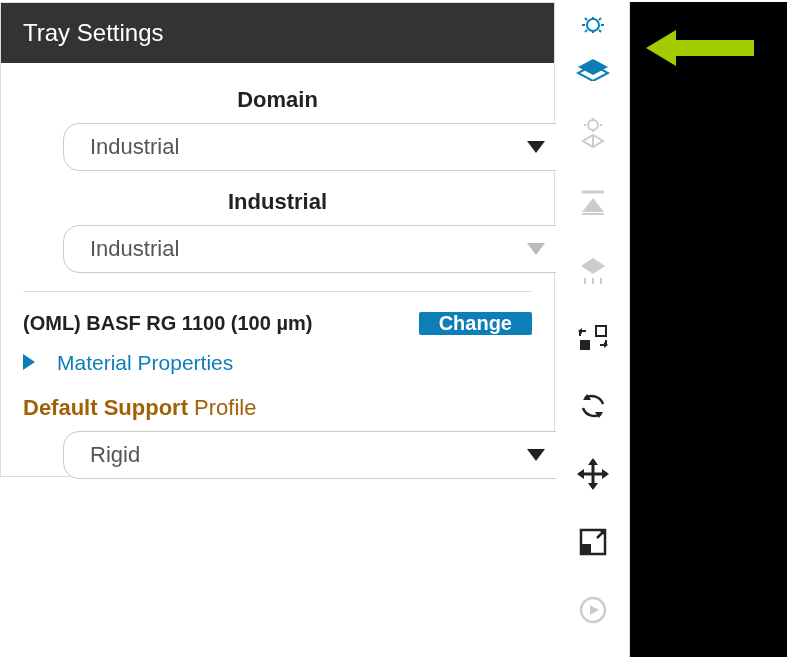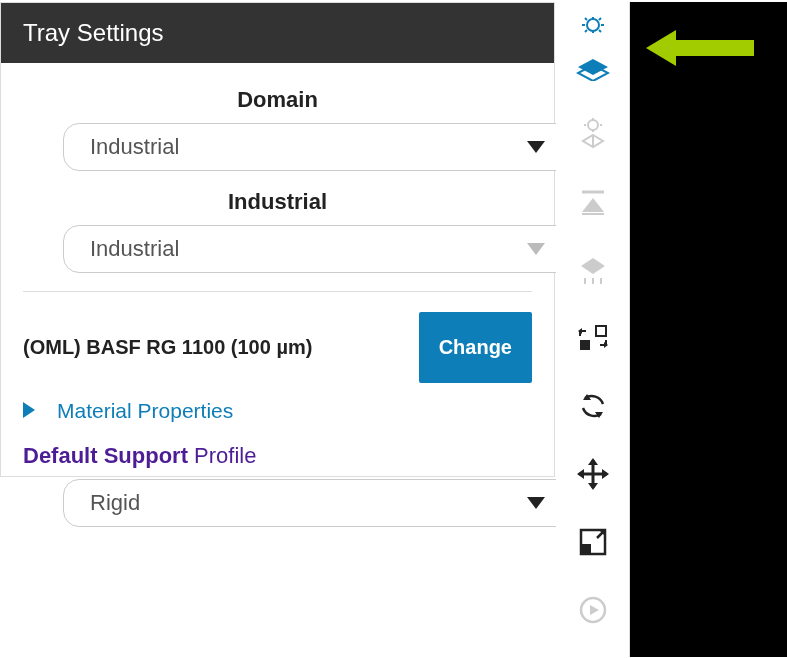--- a/index.html
+++ b/index.html
@@ -66,38 +66,38 @@
     }
     .material-name {
       font-size: 20px;
       font-weight: 700;
       color: #222;
     }
     .change-btn {
       background: #0d7eb8;
       color: #fff;
       border: none;
-      padding: 24px 20px;
+      padding: 0 20px;
       font-size: 20px;
       font-weight: 600;
       border-radius: 2px;
       cursor: pointer;
     }
     .expander {
       display: flex;
       align-items: center;
       color: #0d7eb8;
       font-size: 21px;
       margin-bottom: 20px;
       cursor: pointer;
       gap: 22px;
     }
     .support-label {
       font-size: 22px;
-      color: #4c1d95;
+      color: #a16207;
       margin-bottom: 10px;
     }
     .support-label .bold { font-weight: 700; }
     .toolbar {
       position: absolute;
       left: 556px;
       top: 2px;
       width: 74px;
       height: 655px;
       border-right: 1px solid #ddd;

